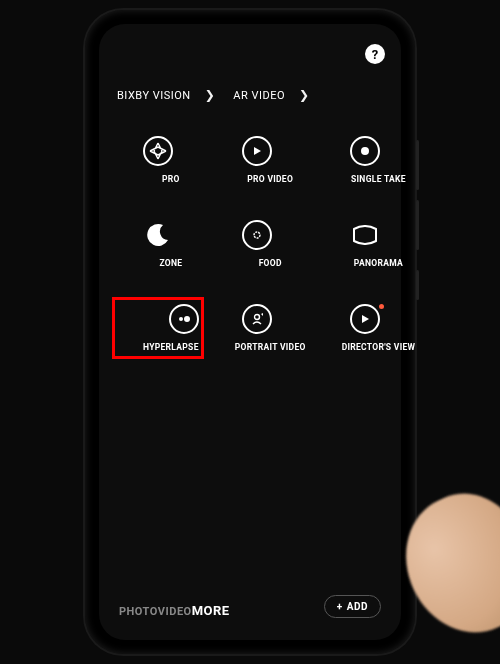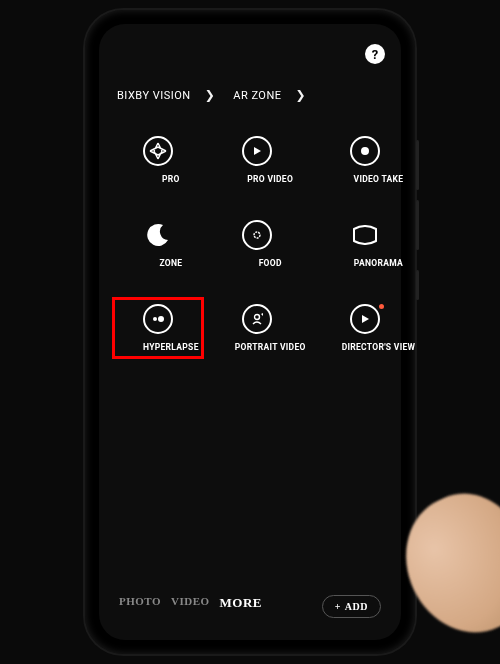--- a/index.html
+++ b/index.html
@@ -99,20 +99,21 @@
     flex-direction: column;
     align-items: center;
     gap: 8px;
     cursor: pointer;
     padding: 4px 2px;
     position: relative;
   }
   .mode.highlight {
     outline: 3px solid #ff0000;
     outline-offset: 0;
+    align-items: flex-end;
   }
   .icon-circle {
     width: 30px;
     height: 30px;
     border: 2px solid #fff;
     border-radius: 50%;
     display: flex;
     align-items: center;
     justify-content: center;
     position: relative;
@@ -130,27 +131,26 @@
     top: -2px;
     right: -6px;
     width: 5px;
     height: 5px;
     background: #ff5a3c;
     border-radius: 50%;
   }
   .bottom-bar {
     margin-top: auto;
     display: flex;
-    align-items: flex-start;
-    gap: 10px;
+    align-items: flex-end;
+    gap: 0;
     padding: 8px 6px 8px;
     font-size: 11px;
     font-weight: 700;
     letter-spacing: 0.5px;
-    font-family: Liberation Serif, serif;
   }
   .bottom-bar .dim { color: #888; }
   .bottom-bar .active { color: #fff; font-size: 13px; }
   .add-btn {
     margin-left: auto;
     border: 1px solid #555;
     border-radius: 14px;
     padding: 5px 12px;
     font-size: 10px;
     font-weight: 700;
@@ -183,21 +183,21 @@
   <div class="screen">
 
     <div class="help-btn">?</div>
 
     <div class="top-row">
       <div class="top-item">
         <span>BIXBY VISION</span>
         <span class="chev">❯</span>
       </div>
       <div class="top-item">
-        <span>AR ZONE</span>
+        <span>AR VIDEO</span>
         <span class="chev">❯</span>
       </div>
     </div>
 
     <div class="grid">
 
       <div class="mode">
         <div class="icon-circle">
           <svg width="18" height="18" viewBox="0 0 18 18">
               <g stroke="#fff" stroke-width="1.4" fill="none">
@@ -216,21 +216,21 @@
         </div>
         <span class="mode-label">PRO VIDEO</span>
       </div>
 
       <div class="mode">
         <div class="icon-circle">
           <svg width="12" height="12" viewBox="0 0 12 12">
               <circle cx="6" cy="6" r="4" fill="#fff"></circle>
             </svg>
         </div>
-        <span class="mode-label">VIDEO TAKE</span>
+        <span class="mode-label">SINGLE TAKE</span>
       </div>
 
       <div class="mode">
         <div class="icon-circle" style="border:none">
           <svg width="26" height="26" viewBox="0 0 26 26">
               <path d="M18 3 A11 11 0 1 0 23 18 A8.5 8.5 0 0 1 18 3 Z" fill="#fff"></path>
             </svg>
         </div>
         <span class="mode-label">ZONE</span>
       </div>

